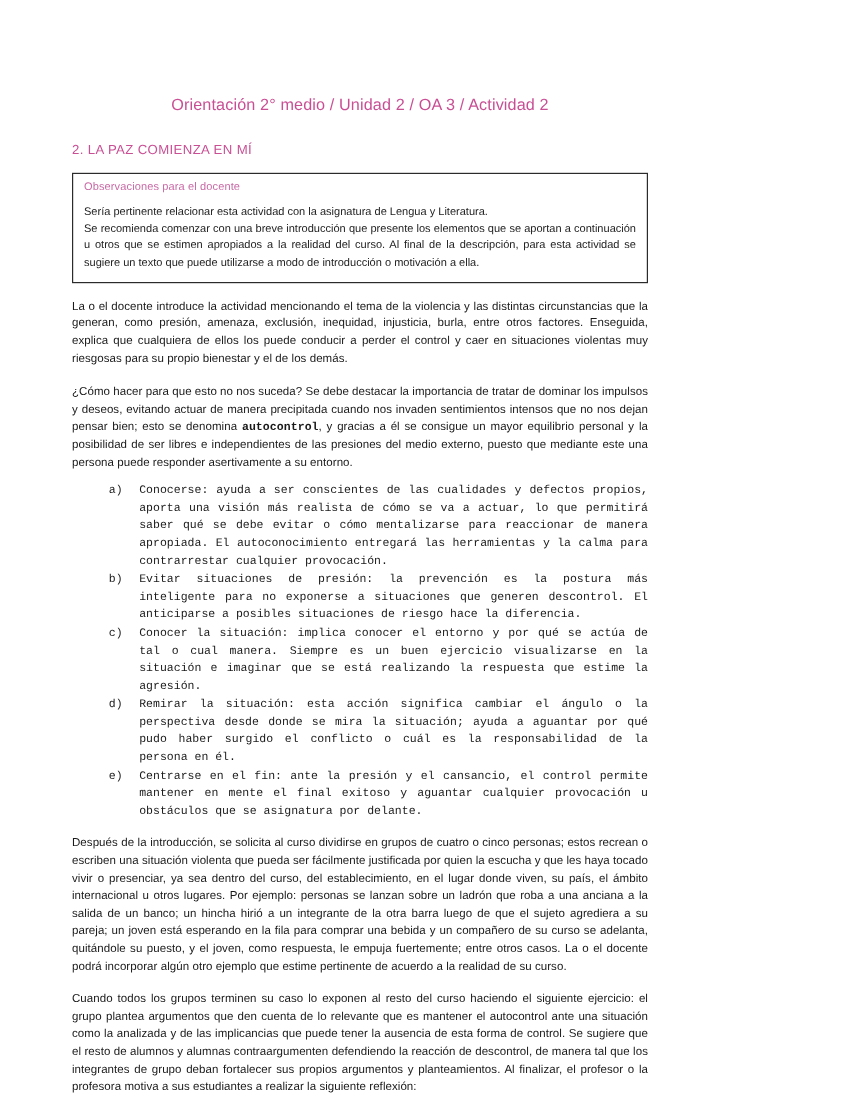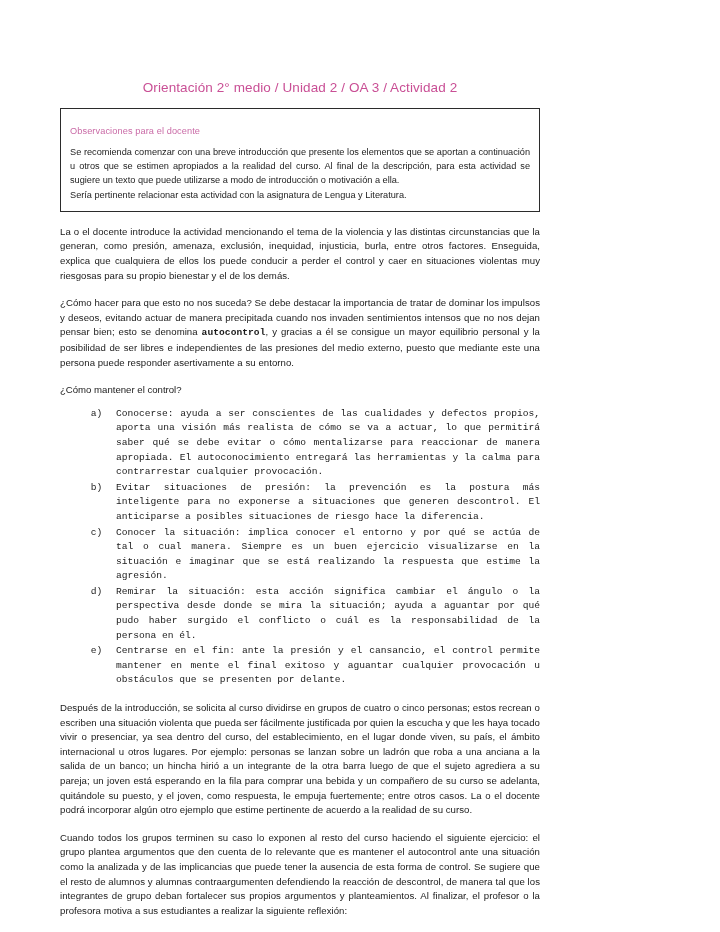--- a/index.html
+++ b/index.html
@@ -34,21 +34,21 @@
     margin: 0;
     padding-top: 24px;
     font-size: 11px;
     font-weight: normal;
     color: #c94f95;
     letter-spacing: 0.3px;
   }
   .note-box {
     margin-top: 13px;
     border: 1.4px solid #2b2b2b;
-    padding: 17px 9px 9px 9px;
+    padding: 5px 9px 9px 9px;
     box-sizing: border-box;
   }
   .note-box-title {
     font-size: 9.2px;
     color: #c96aa6;
     margin: 0 0 9px 0;
     letter-spacing: 0.1px;
   }
   .note-box-body p {
     margin: 0;
@@ -90,40 +90,40 @@
   }
   b { font-weight: bold; font-family: Liberation Mono, monospace; }
 </style>
 </head>
 <body>
 
 <div class="page">
 
   <h1 class="doc-title">Orientación 2° medio / Unidad 2 / OA 3 / Actividad 2</h1>
 
+  <h2 class="activity-heading">2. LA PAZ COMIENZA EN MÍ</h2>
 
   <div class="note-box">
     <div class="note-box-title">Observaciones para el docente</div>
     <div class="note-box-body">
+      <p>Sería pertinente relacionar esta actividad con la asignatura de Lengua y Literatura.</p>
       <p>Se recomienda comenzar con una breve introducción que presente los elementos que se aportan a continuación u otros que se estimen apropiados a la realidad del curso. Al final de la descripción, para esta actividad se sugiere un texto que puede utilizarse a modo de introducción o motivación a ella.</p>
-      <p>Sería pertinente relacionar esta actividad con la asignatura de Lengua y Literatura.</p>
     </div>
   </div>
 
   <p class="body-para">La o el docente introduce la actividad mencionando el tema de la violencia y las distintas circunstancias que la generan, como presión, amenaza, exclusión, inequidad, injusticia, burla, entre otros factores. Enseguida, explica que cualquiera de ellos los puede conducir a perder el control y caer en situaciones violentas muy riesgosas para su propio bienestar y el de los demás.</p>
 
   <p class="body-para"><span>¿Cómo hacer para que esto no nos suceda? Se debe destacar la importancia de tratar de dominar los impulsos y deseos, evitando actuar de manera precipitada cuando nos invaden sentimientos intensos que no nos dejan pensar bien; esto se denomina </span><b>autocontrol</b><span>, y gracias a él se consigue un mayor equilibrio personal y la posibilidad de ser libres e independientes de las presiones del medio externo, puesto que mediante este una persona puede responder asertivamente a su entorno.</span></p>
 
-  <p class="question-line">¿Cómo mantener el control?</p>
 
   <ol class="control-list">
     <li>Conocerse: ayuda a ser conscientes de las cualidades y defectos propios, aporta una visión más realista de cómo se va a actuar, lo que permitirá saber qué se debe evitar o cómo mentalizarse para reaccionar de manera apropiada. El autoconocimiento entregará las herramientas y la calma para contrarrestar cualquier provocación.</li>
     <li>Evitar situaciones de presión: la prevención es la postura más inteligente para no exponerse a situaciones que generen descontrol. El anticiparse a posibles situaciones de riesgo hace la diferencia.</li>
     <li>Conocer la situación: implica conocer el entorno y por qué se actúa de tal o cual manera. Siempre es un buen ejercicio visualizarse en la situación e imaginar que se está realizando la respuesta que estime la agresión.</li>
     <li>Remirar la situación: esta acción significa cambiar el ángulo o la perspectiva desde donde se mira la situación; ayuda a aguantar por qué pudo haber surgido el conflicto o cuál es la responsabilidad de la persona en él.</li>
-    <li>Centrarse en el fin: ante la presión y el cansancio, el control permite mantener en mente el final exitoso y aguantar cualquier provocación u obstáculos que se presenten por delante.</li>
+    <li>Centrarse en el fin: ante la presión y el cansancio, el control permite mantener en mente el final exitoso y aguantar cualquier provocación u obstáculos que se asignatura por delante.</li>
   </ol>
 
   <p class="body-para">Después de la introducción, se solicita al curso dividirse en grupos de cuatro o cinco personas; estos recrean o escriben una situación violenta que pueda ser fácilmente justificada por quien la escucha y que les haya tocado vivir o presenciar, ya sea dentro del curso, del establecimiento, en el lugar donde viven, su país, el ámbito internacional u otros lugares. Por ejemplo: personas se lanzan sobre un ladrón que roba a una anciana a la salida de un banco; un hincha hirió a un integrante de la otra barra luego de que el sujeto agrediera a su pareja; un joven está esperando en la fila para comprar una bebida y un compañero de su curso se adelanta, quitándole su puesto, y el joven, como respuesta, le empuja fuertemente; entre otros casos. La o el docente podrá incorporar algún otro ejemplo que estime pertinente de acuerdo a la realidad de su curso.</p>
 
   <p class="body-para">Cuando todos los grupos terminen su caso lo exponen al resto del curso haciendo el siguiente ejercicio: el grupo plantea argumentos que den cuenta de lo relevante que es mantener el autocontrol ante una situación como la analizada y de las implicancias que puede tener la ausencia de esta forma de control. Se sugiere que el resto de alumnos y alumnas contraargumenten defendiendo la reacción de descontrol, de manera tal que los integrantes de grupo deban fortalecer sus propios argumentos y planteamientos. Al finalizar, el profesor o la profesora motiva a sus estudiantes a realizar la siguiente reflexión:</p>
 
 </div>
 
 </body></html>

